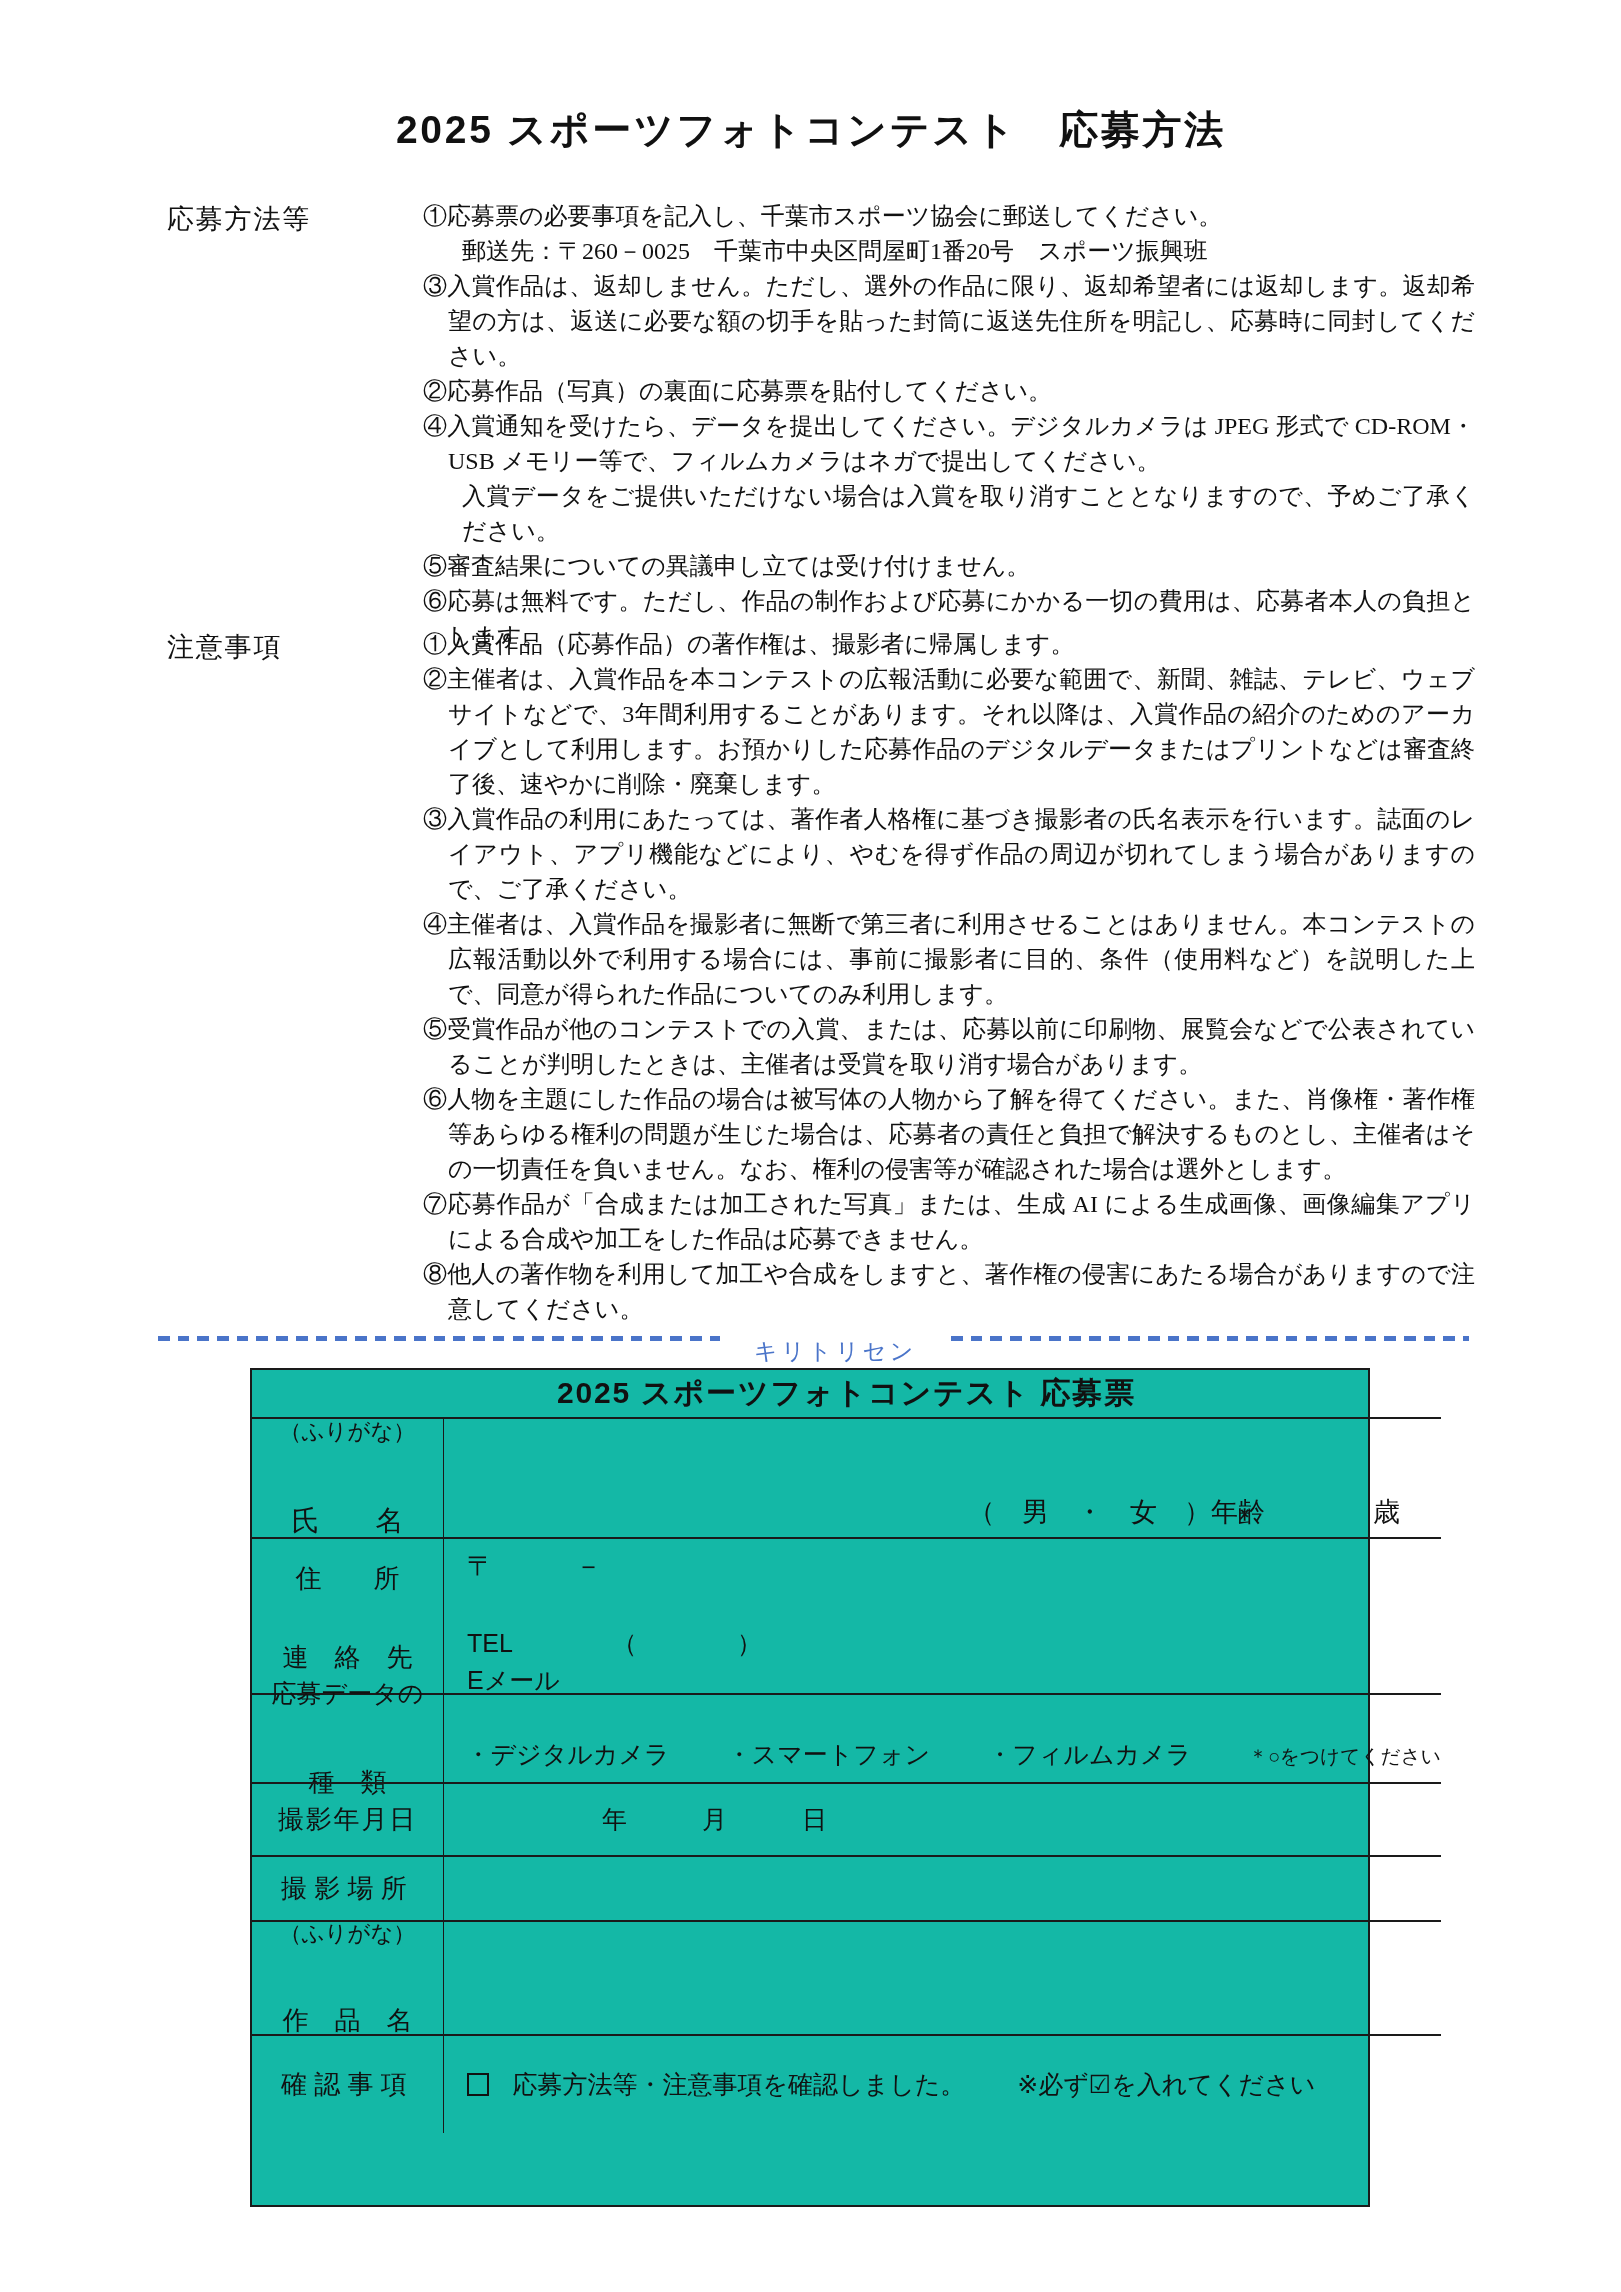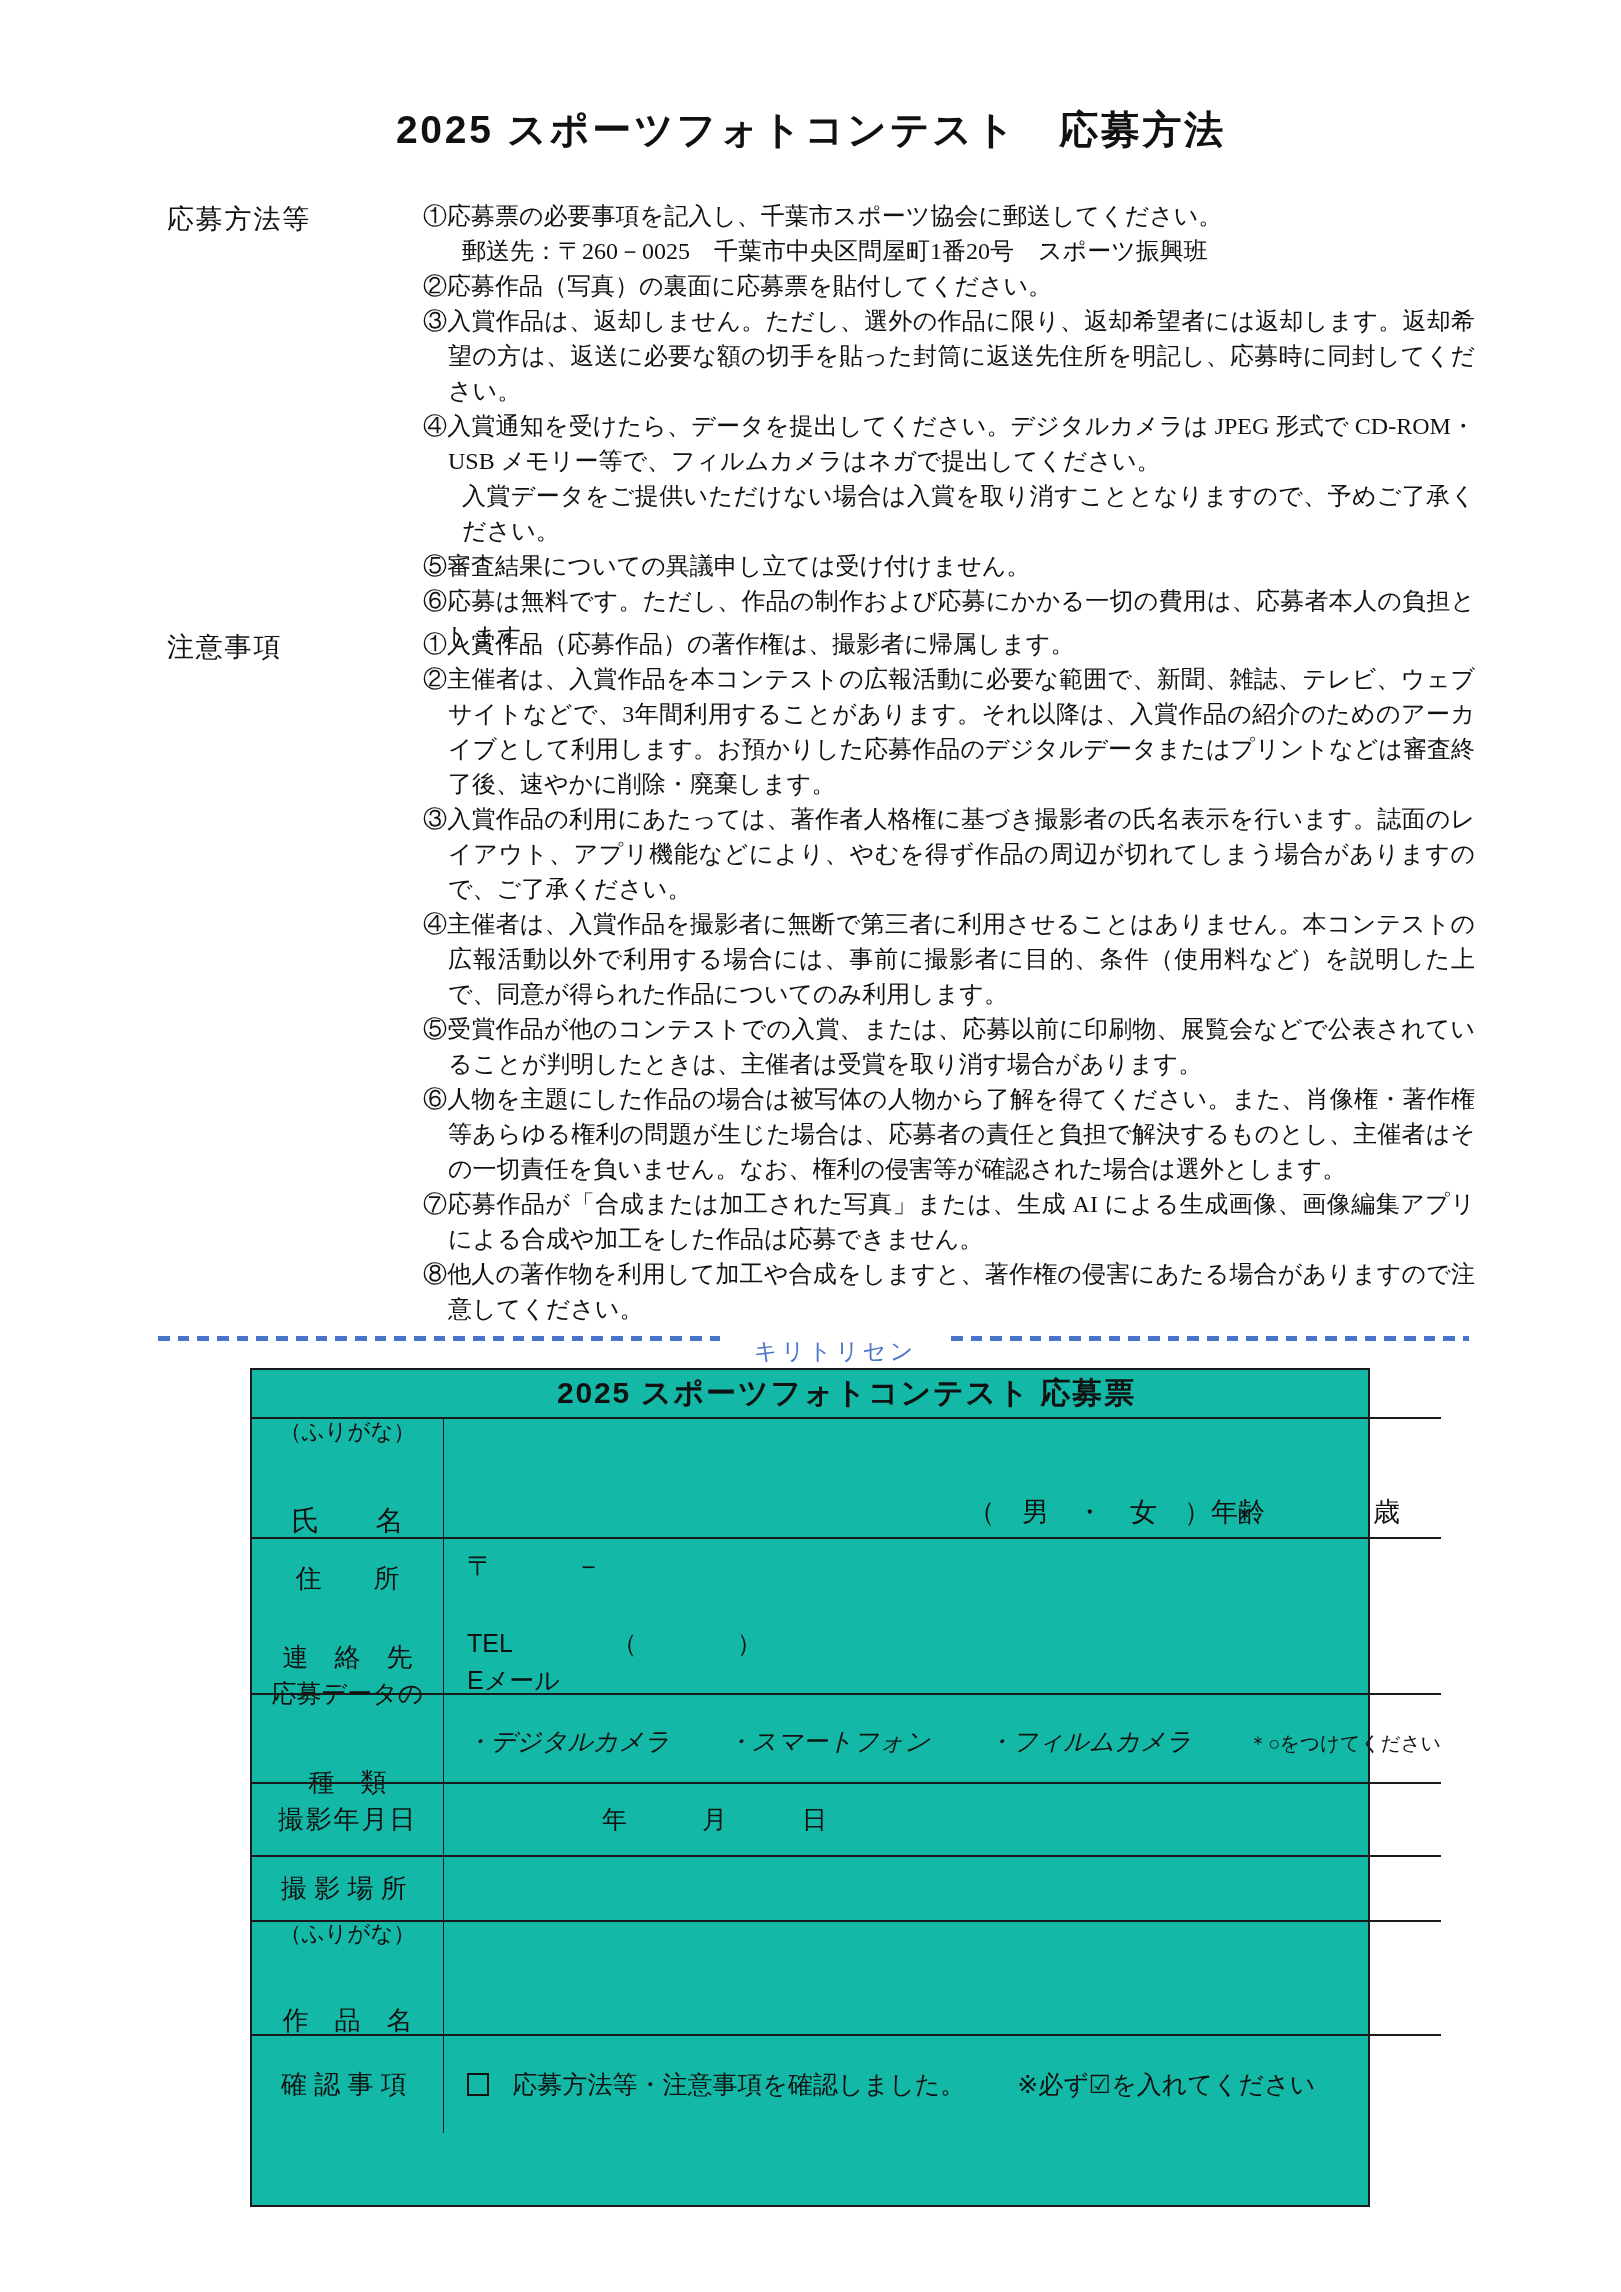--- a/index.html
+++ b/index.html
@@ -80,21 +80,21 @@
 
   .gender-age { position:absolute; right:41px; bottom:7.2px; font-size:27px; white-space:pre; }
 
   .addr-label { justify-content:space-between; padding:21.5px 0; }
   .addr-line  { position:absolute; left:23px; white-space:pre; }
   .postal-line { top:9px; font-size:27px; }
   .tel-line    { top:88px; }
   .email-line  { top:125px; }
 
   .dtype-content { display:flex; align-items:baseline; padding-left:21.5px; }
-  .dtype-content .opt { margin-right:57px; white-space:nowrap; margin-top:30px;font-style:italic; }
+  .dtype-content .opt { margin-right:57px; white-space:nowrap; margin-top:43px; }
   .dtype-note { font-size:19.7px; white-space:nowrap; margin-top:34px; }
 
   .date-content { display:flex; align-items:center; }
   .date-content span { padding-left:158px; white-space:pre; }
 
   .confirm-content { display:flex; align-items:center; padding-left:23px; }
   .checkbox {
     width:22.4px; height:22.4px; box-sizing:border-box;
     border:2.2px solid #111; margin-right:23px; flex:0 0 auto;
   }
@@ -106,23 +106,23 @@
 
 <h1 class="doc-title">2025 スポーツフォトコンテスト　応募方法</h1>
 
 <div class="section-label serif" id="sec1-label">応募方法等</div>
 <div class="section-body serif" id="sec1-body">
 
     <p class="para">①応募票の必要事項を記入し、千葉市スポーツ協会に郵送してください。</p>
 
     <p class="para indent">郵送先：〒260－0025　千葉市中央区問屋町1番20号　スポーツ振興班</p>
 
+    <p class="para">③入賞作品は、返却しません。ただし、選外の作品に限り、返却希望者には返却します。返却希望の方は、返送に必要な額の切手を貼った封筒に返送先住所を明記し、応募時に同封してください。</p>
+
     <p class="para">②応募作品（写真）の裏面に応募票を貼付してください。</p>
-
-    <p class="para">③入賞作品は、返却しません。ただし、選外の作品に限り、返却希望者には返却します。返却希望の方は、返送に必要な額の切手を貼った封筒に返送先住所を明記し、応募時に同封してください。</p>
 
     <p class="para">④入賞通知を受けたら、データを提出してください。デジタルカメラは JPEG 形式で CD-ROM・USB メモリー等で、フィルムカメラはネガで提出してください。</p>
 
     <p class="para indent">入賞データをご提供いただけない場合は入賞を取り消すこととなりますので、予めご了承ください。</p>
 
     <p class="para">⑤審査結果についての異議申し立ては受け付けません。</p>
 
     <p class="para">⑥応募は無料です。ただし、作品の制作および応募にかかる一切の費用は、応募者本人の負担とします。</p>
 
 </div>

